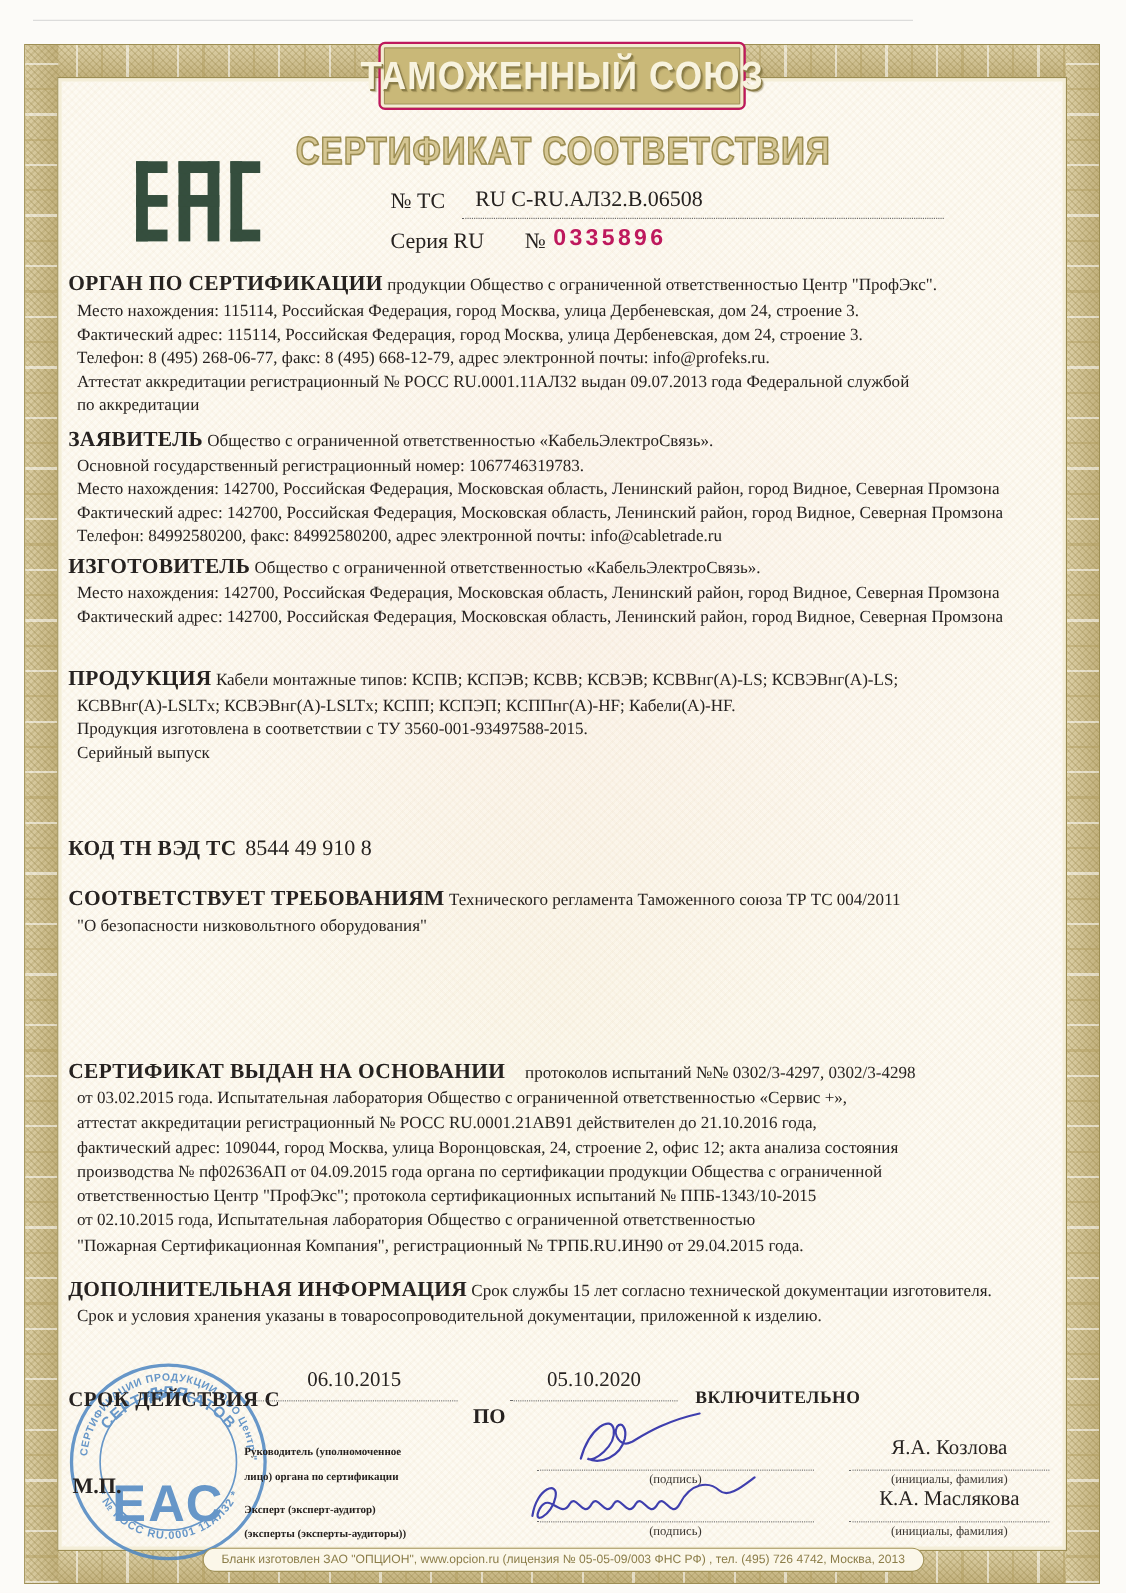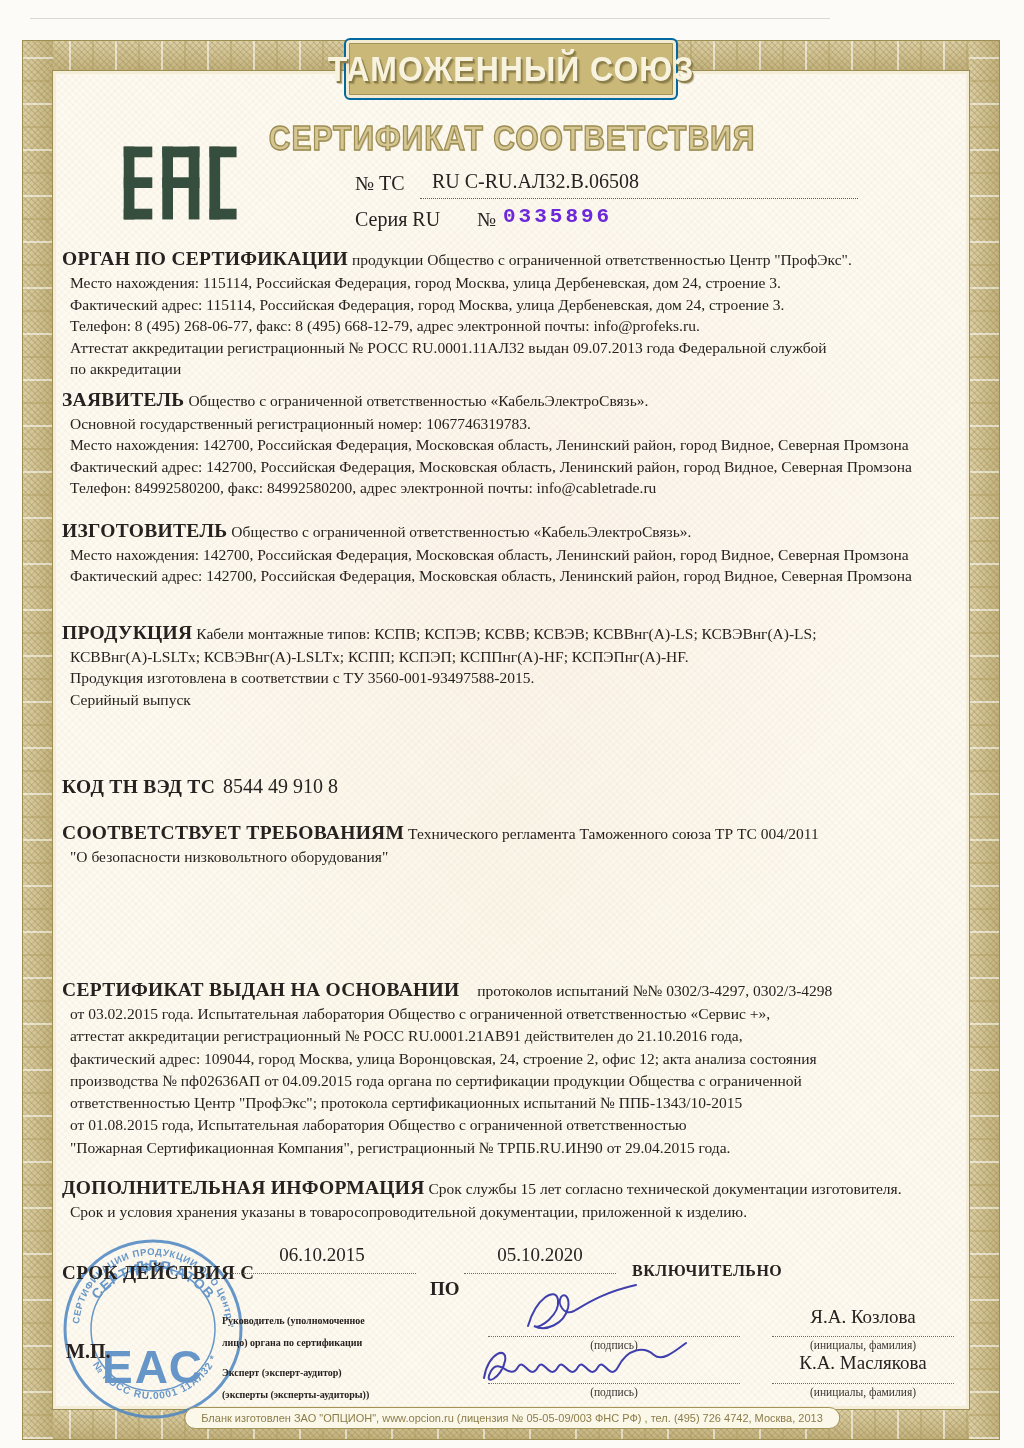--- a/index.html
+++ b/index.html
@@ -39,21 +39,21 @@
       radial-gradient(circle at 50% 62%, rgba(225,205,140,0.08), rgba(225,205,140,0) 38%),
       repeating-linear-gradient(45deg, rgba(214,168,140,0.05) 0 2px, rgba(0,0,0,0) 2px 5px),
       repeating-linear-gradient(-45deg, rgba(203,188,118,0.06) 0 2px, rgba(0,0,0,0) 2px 5px),
       #fdfaf2;
     box-shadow:0 0 0 3px #f4eed8 inset;
   }
   
   .eac-logo{position:absolute;left:118px;top:140px;opacity:.92;}
   .plaque{
     position:absolute;left:344px;top:38px;width:334px;height:62px;
-    background:#c9b878;border:2px solid #0369a1;border-radius:6px;box-sizing:border-box;
+    background:#c9b878;border:2px solid #be185d;border-radius:6px;box-sizing:border-box;
     box-shadow:0 0 0 3px #f3ecd2 inset, 0 0 0 4px #a2935a inset;
     display:flex;align-items:center;justify-content:center;
   }
   .plaque span{
     font-family:"Liberation Sans", sans-serif;font-weight:bold;font-size:32px;letter-spacing:1px;
     color:#f8f3df;transform:scaleY(1.12);
     text-shadow:1.5px 1.5px 0 #8a7d48, 2.5px 2.5px 1px rgba(120,105,55,.45);
     white-space:nowrap;
   }
   .cert-title{
@@ -66,34 +66,34 @@
   .num-row{position:absolute;left:355px;top:172px;font-size:20px;}
   .num-label{display:inline-block;}
   .num-value{
     position:absolute;left:65px;top:-2px;width:438px;box-sizing:border-box;
     border-bottom:1.5px dotted #5e5e5e;padding:0 0 5px 12px;font-size:20px;white-space:nowrap;
   }
   .seria-row{position:absolute;left:355px;top:208px;font-size:20px;}
   .seria-no{position:absolute;left:122px;top:0;}
   .seria-value{
     position:absolute;left:148px;top:-3px;
-    font-family:Liberation Mono, monospace;font-weight:bold;font-size:21px;letter-spacing:3px;color:#6d28d9;
+    font-family:Liberation Sans, sans-serif;font-weight:bold;font-size:21px;letter-spacing:3px;color:#be185d;
     white-space:nowrap;
   }
   
   .content{position:absolute;left:62px;top:247px;width:906px;}
   .sec{line-height:21.5px;font-size:15.5px;}
   .sec .first{line-height:24px;}
   .t{font-size:19.5px;font-weight:bold;letter-spacing:.3px;}
   .i{font-size:15.5px;}
   .gap{margin-left:14px;}
   .ln{padding-left:8px;}
   .lh22 .ln, .lh22{line-height:22.3px;}
   .m-app{margin-top:8px;}
-  .m-man{margin-top:20px;}
+  .m-man{margin-top:5px;}
   .m-prod{margin-top:34px;}
   .m-code{margin-top:66px;}
   .m-comp{margin-top:22px;}
   .m-basis{margin-top:111px;}
   .m-add{margin-top:17px;}
   .kod-val{font-size:20px;margin-left:4px;}
   
   .abs{position:absolute;}
   .v-label{left:62px;top:1262px;font-size:19px;font-weight:bold;letter-spacing:.5px;z-index:3;}
   .v-date1{left:228px;top:1244px;width:188px;text-align:center;font-size:19px;border-bottom:1.5px dotted #6d6d6d;padding-bottom:7px;z-index:3;}
@@ -203,21 +203,21 @@
     </div>
     <div class="ln">Место нахождения: 142700, Российская Федерация, Московская область, Ленинский район, город Видное, Северная Промзона</div>
     <div class="ln">Фактический адрес: 142700, Российская Федерация, Московская область, Ленинский район, город Видное, Северная Промзона</div>
   </section>
 
   <section class="sec m-prod">
     <div class="first">
       <span class="t">ПРОДУКЦИЯ</span>
       <span class="i">Кабели монтажные типов: КСПВ; КСПЭВ; КСВВ; КСВЭВ; КСВВнг(А)-LS; КСВЭВнг(А)-LS;</span>
     </div>
-    <div class="ln">КСВВнг(А)-LSLTx; КСВЭВнг(А)-LSLTx; КСПП; КСПЭП; КСППнг(А)-HF; КСПЭПнг(А)-HF.</div>
+    <div class="ln">КСВВнг(А)-LSLTx; КСВЭВнг(А)-LSLTx; КСПП; КСПЭП; КСППнг(А)-HF; Кабели(А)-HF.</div>
     <div class="ln">Продукция изготовлена в соответствии с ТУ 3560-001-93497588-2015.</div>
     <div class="ln">Серийный выпуск</div>
   </section>
 
   <section class="sec m-code">
     <span class="t">КОД ТН ВЭД ТС</span>
     <span class="kod-val">8544 49 910 8</span>
   </section>
 
   <section class="sec m-comp">
@@ -231,21 +231,21 @@
   <section class="sec lh22 m-basis">
     <div class="first">
       <span class="t">СЕРТИФИКАТ ВЫДАН НА ОСНОВАНИИ</span>
       <span class="i gap">протоколов испытаний №№ 0302/3-4297, 0302/3-4298</span>
     </div>
     <div class="ln">от 03.02.2015 года. Испытательная лаборатория Общество с ограниченной ответственностью «Сервис +»,</div>
     <div class="ln">аттестат аккредитации регистрационный № РОСС RU.0001.21АВ91 действителен до 21.10.2016 года,</div>
     <div class="ln">фактический адрес: 109044, город Москва, улица Воронцовская, 24, строение 2, офис 12; акта анализа состояния</div>
     <div class="ln">производства № пф02636АП от 04.09.2015 года органа по сертификации продукции Общества с ограниченной</div>
     <div class="ln">ответственностью Центр "ПрофЭкс"; протокола сертификационных испытаний № ППБ-1343/10-2015</div>
-    <div class="ln">от 01.08.2015 года, Испытательная лаборатория Общество с ограниченной ответственностью</div>
+    <div class="ln">от 02.10.2015 года, Испытательная лаборатория Общество с ограниченной ответственностью</div>
     <div class="ln">"Пожарная Сертификационная Компания", регистрационный № ТРПБ.RU.ИН90 от 29.04.2015 года.</div>
   </section>
 
   <section class="sec m-add">
     <div class="first">
       <span class="t">ДОПОЛНИТЕЛЬНАЯ ИНФОРМАЦИЯ</span>
       <span class="i">Срок службы 15 лет согласно технической документации изготовителя.</span>
     </div>
     <div class="ln">Срок и условия хранения указаны в товаросопроводительной документации, приложенной к изделию.</div>
   </section>

